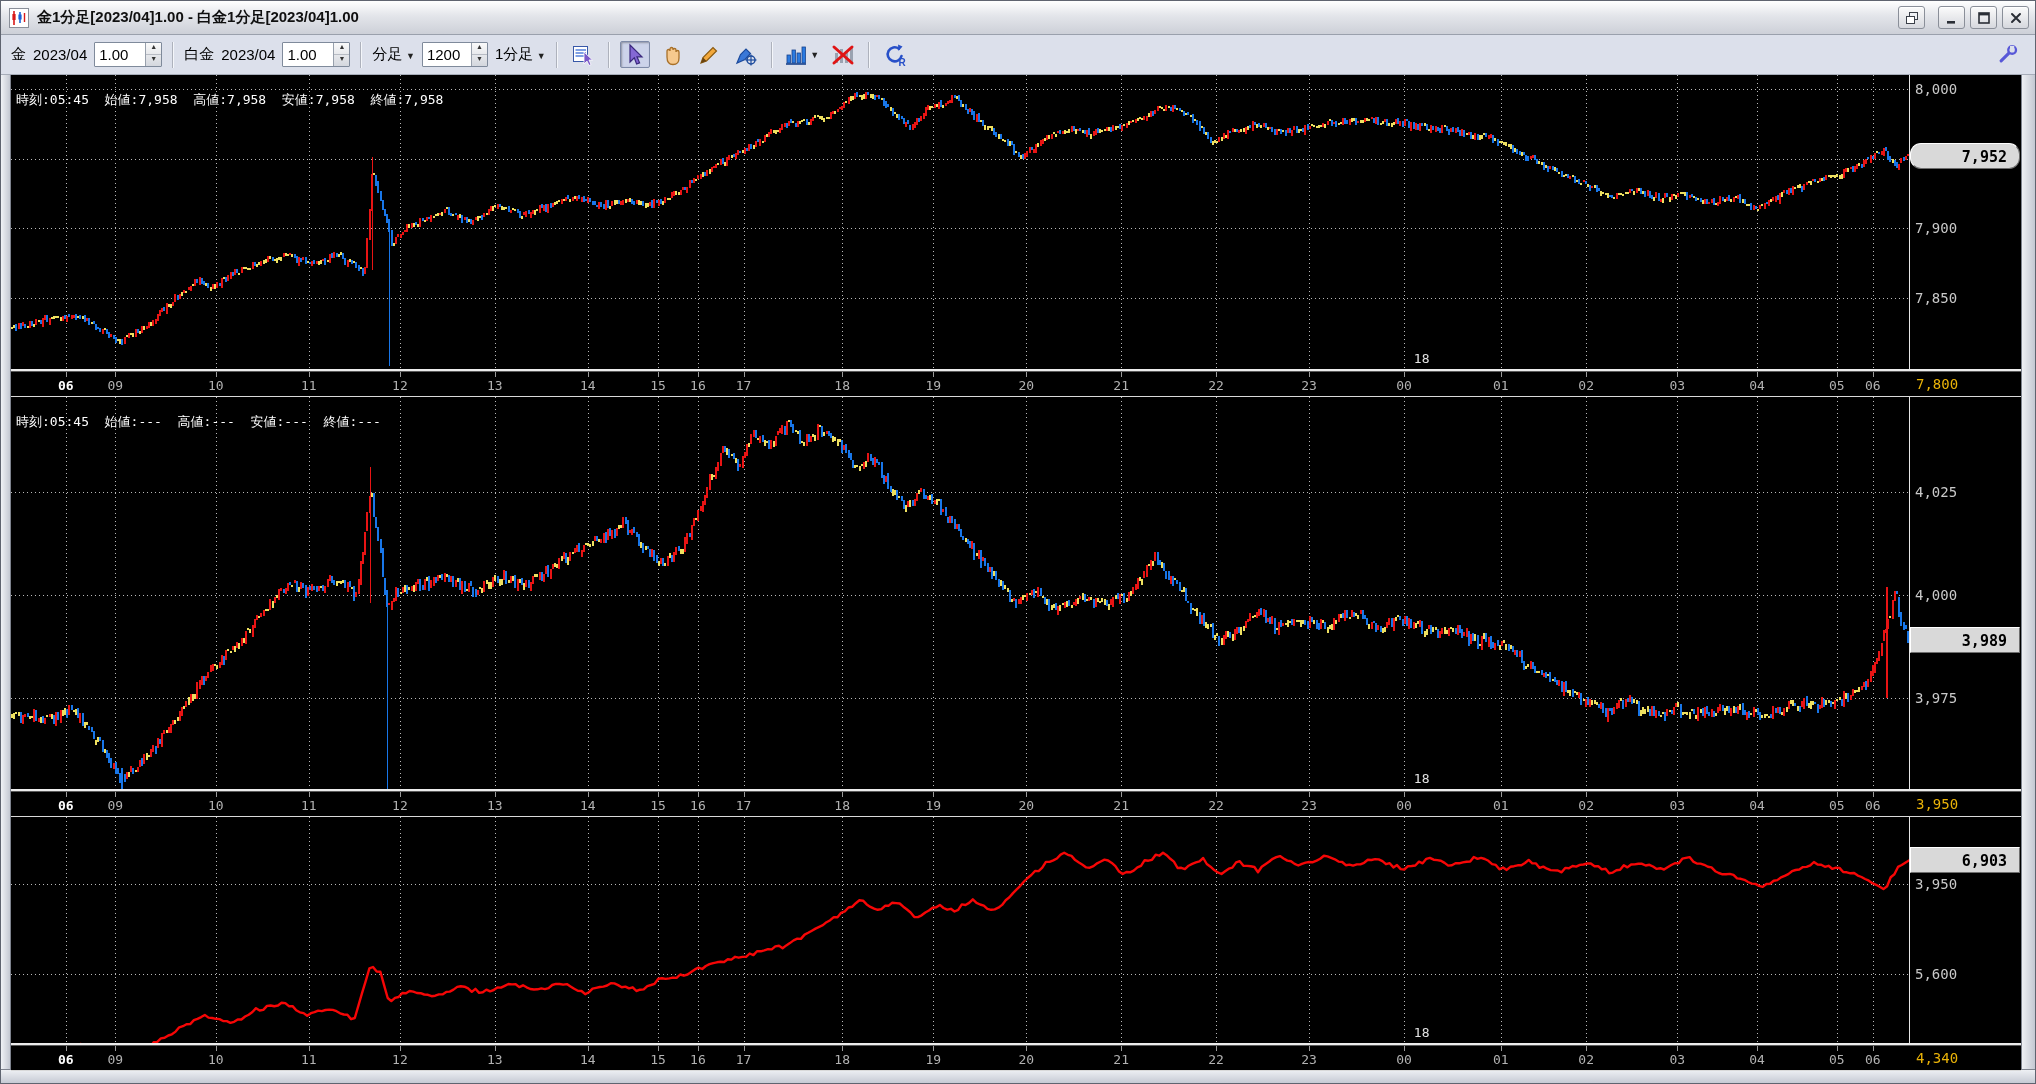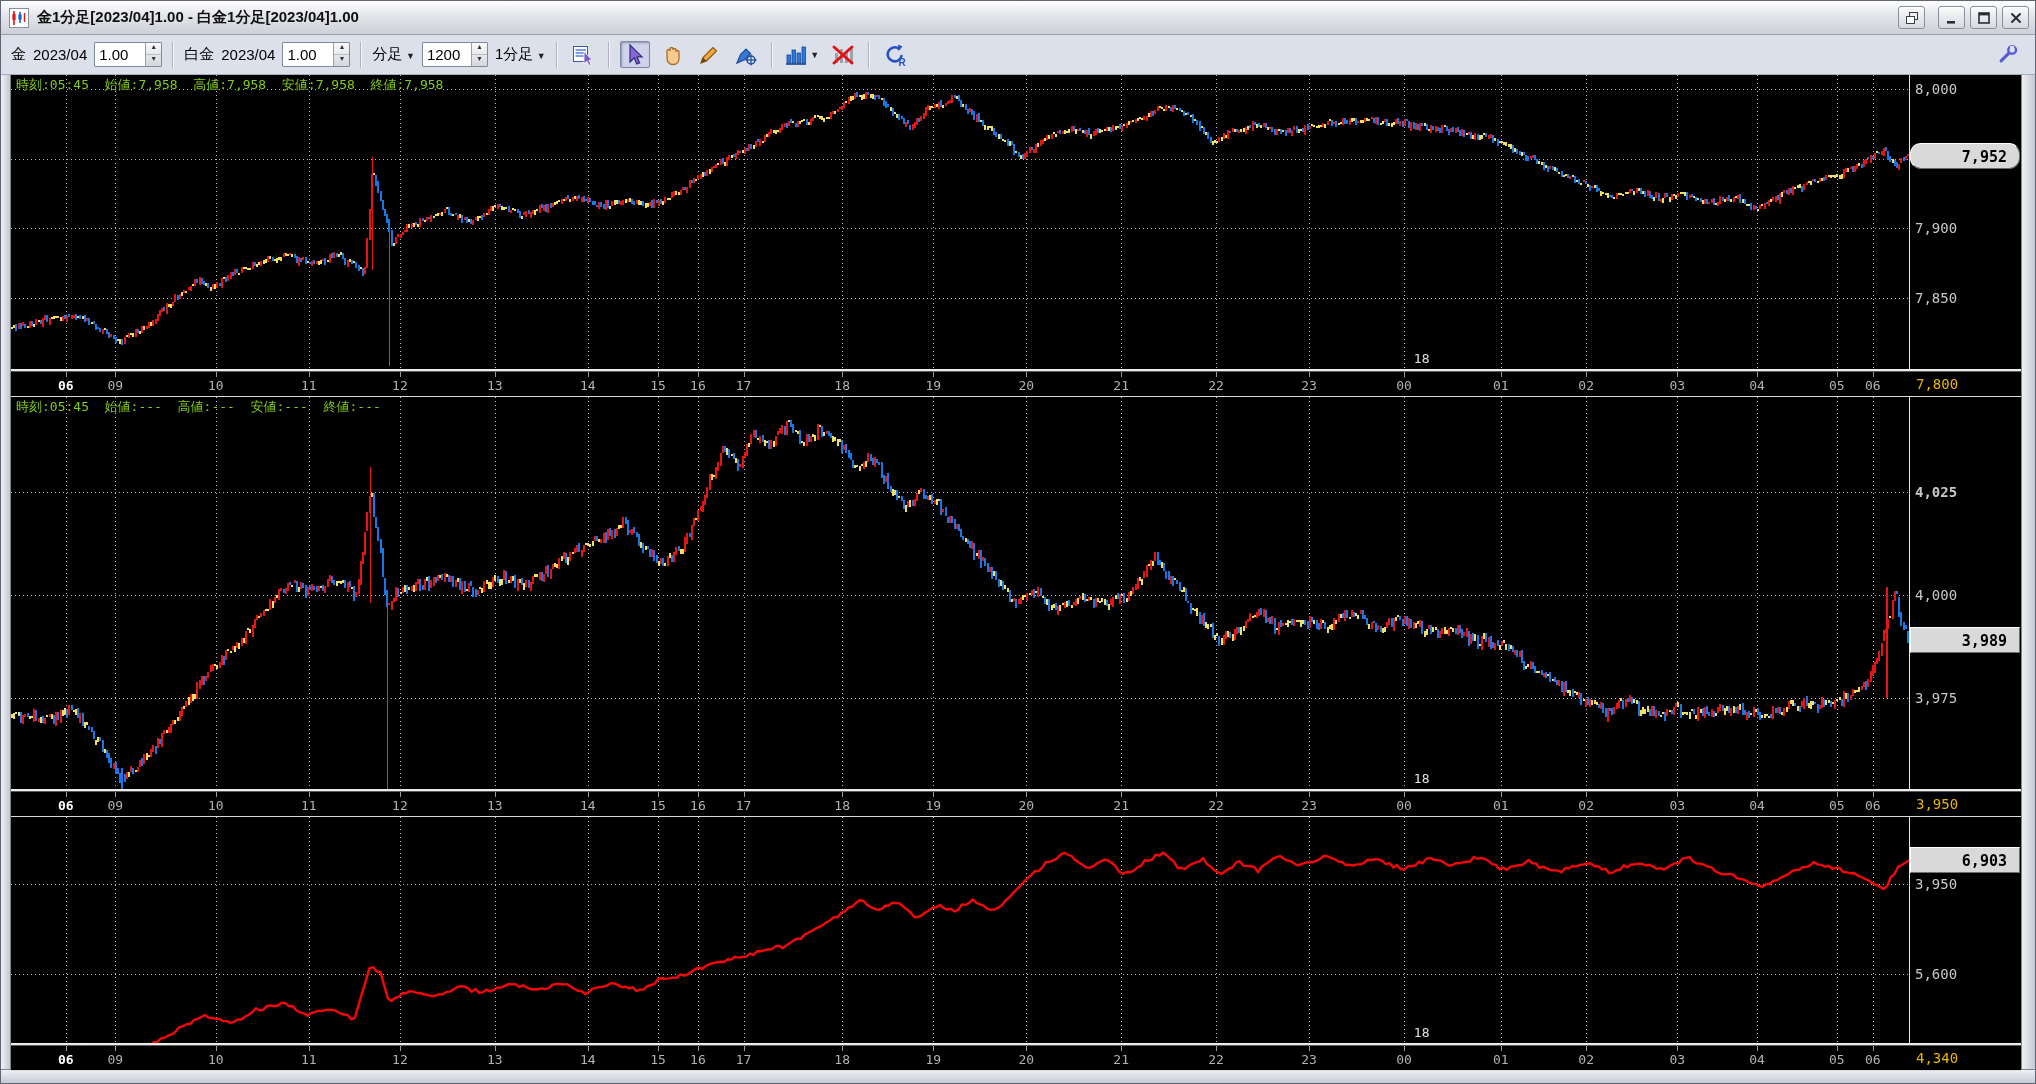--- a/index.html
+++ b/index.html
@@ -38,21 +38,21 @@
   .charts{flex:1;display:flex;background:#000;min-height:0}
   .rail{width:10px;flex:0 0 10px;background:linear-gradient(90deg,#f0f2f6,#c4c8d2);border-right:1px solid #7e838e}
   .rail-r{width:14px;flex:0 0 14px;background:linear-gradient(90deg,#eef0f4,#c4c8d2);border-left:1px solid #7e838e}
   .center{flex:1;display:flex;flex-direction:column;min-width:0}
   .panel{position:relative;display:flex;background:#000}
   .p1{height:294px;flex:0 0 294px}
   .p2{height:392px;flex:0 0 392px}
   .p3{height:226px;flex:0 0 226px}
   .plot{position:relative;flex:1;overflow:hidden;background:#000}
   .plot svg{position:absolute;left:0;top:0}
-  .info{position:absolute;top:1px;left:5px;font:13px "DejaVu Sans Mono",monospace;color:#84cc16;white-space:pre;z-index:3;text-shadow:1px 1px 0 #000}
+  .info{position:absolute;top:16px;left:5px;font:13px "DejaVu Sans Mono",monospace;color:#ffffff;white-space:pre;z-index:3;text-shadow:1px 1px 0 #000}
   .daylab{position:absolute;bottom:3px;font:13px "DejaVu Sans Mono",monospace;color:#e2e2e2;z-index:2}
   .gutter{position:relative;width:112px;flex:0 0 112px;background:#000;border-left:1px solid #e6e6e6}
   .ytick{position:absolute;left:5px;font:14px "DejaVu Sans Mono",monospace;color:#c9c9c9;white-space:nowrap}
   .lastbox{position:absolute;left:0;right:1px;height:26px;background:#d9d9d9;border:1px solid;border-color:#ffffff #6e6e6e #6e6e6e #ffffff;
     color:#000;font:bold 15px "DejaVu Sans Mono",monospace;text-align:right;padding:4px 12px 0 0;z-index:2}
   .strip{position:relative;height:28px;flex:0 0 28px;background:#000;border-bottom:1px solid #d9d9d9}
   .strip::before{content:"";position:absolute;top:0;left:0;right:0;height:2px;background:#ececec;border-bottom:1px solid #5a5a5a}
   .xlab{position:absolute;top:9px;font:13px "DejaVu Sans Mono",monospace;color:#b2b2b2}
   .xlab.first{color:#ffffff;font-weight:bold}
   .xtick{position:absolute;top:3px;width:1px;height:5px;background:#9a9a9a}
@@ -2054,21 +2054,21 @@
               <rect x="1896.0" y="233.6" width="2" height="12.7" fill="#1876e8"></rect>
               <rect x="110.1" y="371.4" width="1.5" height="57.8" fill="#1876e8"></rect>
               <rect x="358.7" y="70.1" width="1.5" height="136.2" fill="#e81414"></rect>
               <rect x="375.8" y="198.1" width="1.5" height="251.7" fill="#1876e8"></rect>
               <rect x="1875.2" y="189.8" width="1.5" height="111.4" fill="#e81414"></rect>
             </svg>
           <div class="info">時刻:05:45  始値:---  高値:---  安値:---  終値:---</div>
         <div class="daylab" style="left: 1402.83px;">18</div>
           </div>
         <div class="gutter">
-            <div class="ytick" style="top: 86.9053px; font-weight: bold;">4,025</div>
+            <div class="ytick" style="top: 86.9053px;">4,025</div>
             <div class="ytick" style="top: 190.063px;">4,000</div>
             <div class="ytick" style="top: 293.221px;">3,975</div>
             <div class="lastbox" style="top: 230.453px;">3,989</div>
           </div>
       </div>
       <div class="strip">
           <div class="xtick" style="left: 55px;"></div>
           <div class="xlab first" style="left: 47.042px;">06</div>
           <div class="xtick" style="left: 104px;"></div>
           <div class="xlab" style="left: 96.39px;">09</div>

